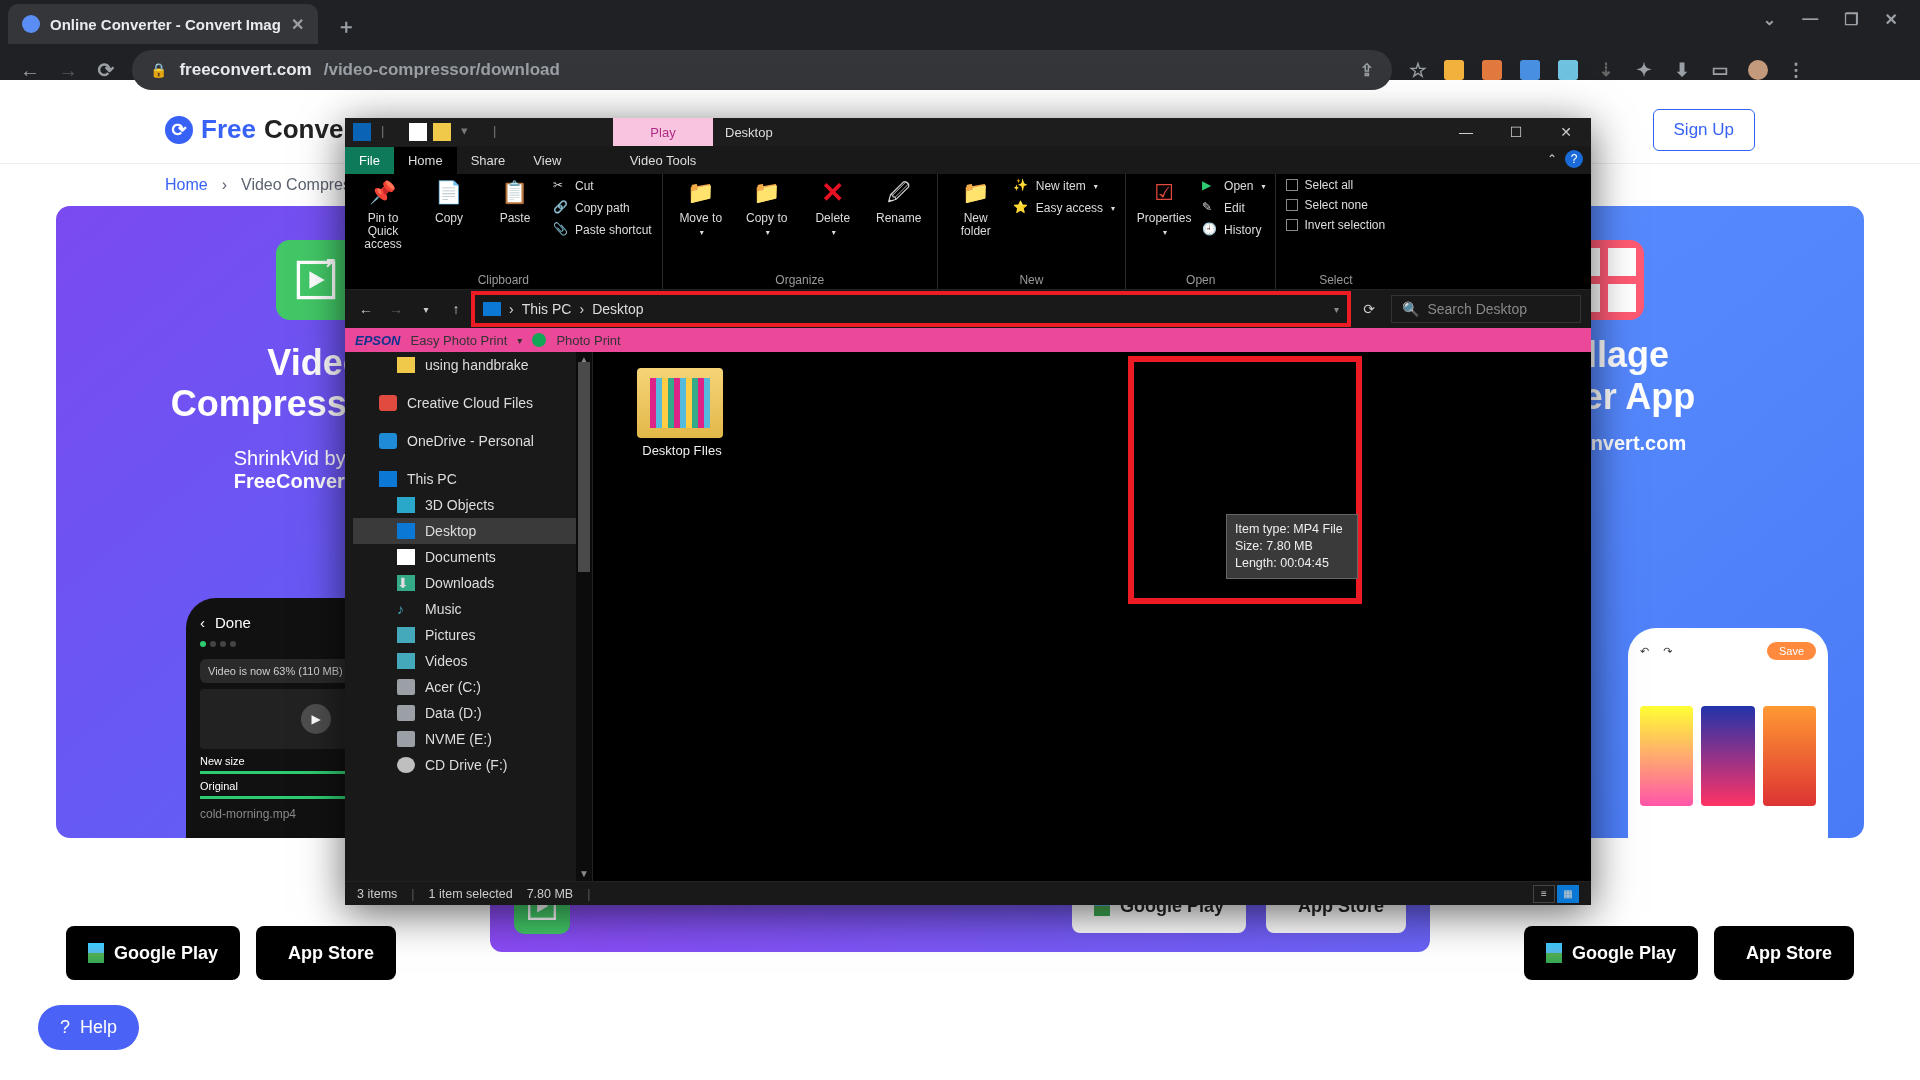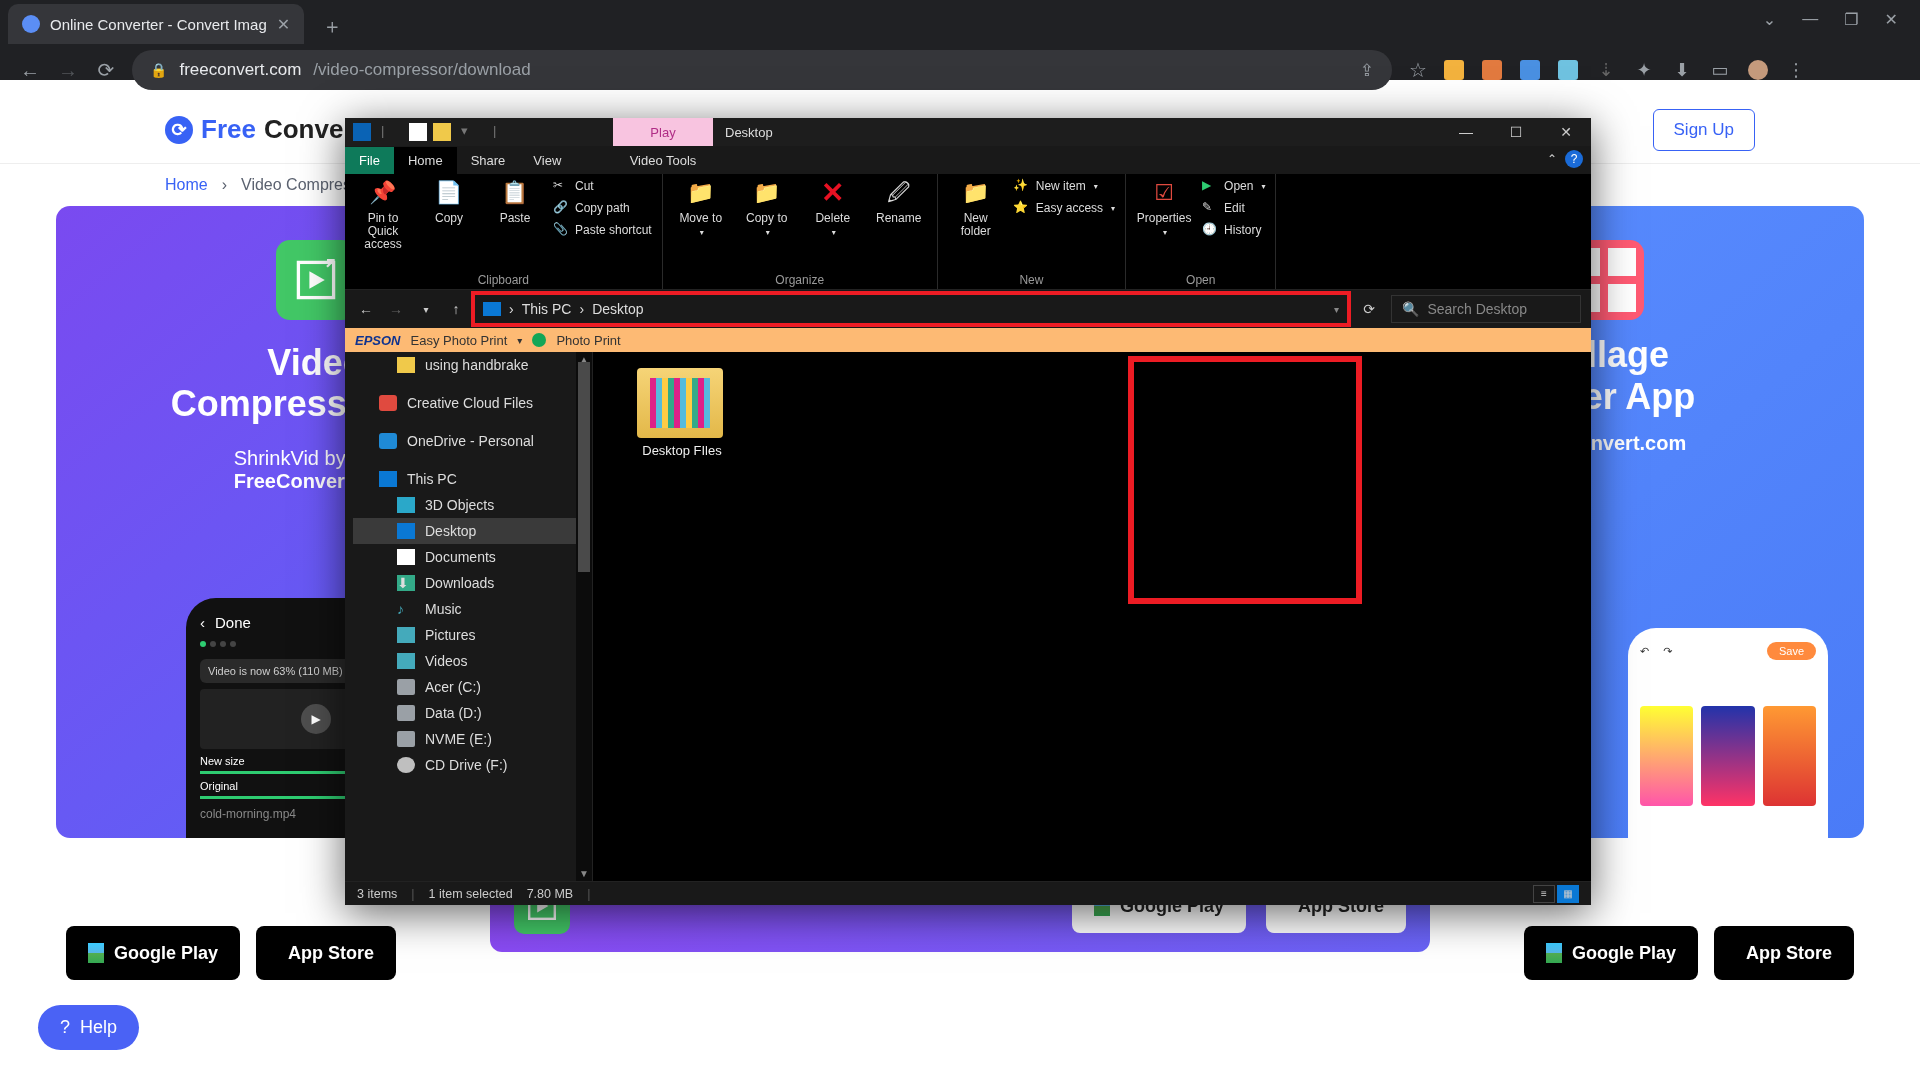--- a/index.html
+++ b/index.html
@@ -1,19 +1,19 @@
 <!DOCTYPE html>
 <html><head>
 <meta charset="utf-8">
 <style>
 * { margin: 0; padding: 0; box-sizing: border-box; font-family: "Segoe UI", Arial, sans-serif; }
 body { width: 1920px; height: 1080px; overflow: hidden; background: #fff; position: relative; }
 
 
-.browser-top { background: #202124; height: 80px; color: #e8eaed; }
+.browser-top { background: #202124; height: 80px; color: #e8eaed; font-weight: bold; }
 .tab-strip { height: 44px; display: flex; align-items: flex-end; padding-left: 8px; position: relative; }
 .tab { background: #35363a; height: 40px; border-radius: 10px 10px 0 0; display: flex; align-items: center; padding: 0 14px; gap: 10px; font-size: 15px; min-width: 280px; }
 .tab .favicon { width: 18px; height: 18px; border-radius: 50%; background: #5b8ef5; display:inline-block;}
 .tab .close { color:#9aa0a6; font-size:16px; margin-left:auto;}
 .new-tab { width:36px; height:36px; display:flex;align-items:center;justify-content:center;color:#9aa0a6;font-size:20px;margin-left:10px;cursor:pointer;}
 .win-ctrl-top { position:absolute; right:0; top:0; display:flex; gap:26px; padding: 10px 22px 0 0; color:#9aa0a6; font-size:16px;}
 .addr-row { height:52px; display:flex; align-items:center; padding: 0 18px; gap:14px;}
 .nav-icon { color:#9aa0a6; font-size:20px; width:24px; text-align:center;}
 .omni { flex:1; background:#35363a; height:40px; border-radius:20px; display:flex; align-items:center; padding:0 18px; gap:12px; color:#e8eaed; font-size:17px; max-width: 1260px;}
 .omni .lock{font-size:14px;color:#9aa0a6;}
@@ -115,21 +115,21 @@
 .dd-caret{font-size:8px;margin-left:2px;}
 .check{width:12px;height:12px;border:1px solid #888;display:inline-block;}
 
 .addrbar{height:38px;background:#191919;display:flex;align-items:center;padding:0 10px;gap:8px;font-size:14px;}
 .addrbar .navbtn{color:#ccc;width:22px;text-align:center;}
 .addrbar .addrbox{flex:1;height:28px;background:#191919;display:flex;align-items:center;padding:0 8px;gap:8px;outline:4px solid #ed1c24;}
 .addrbar .crumb-ic{width:18px;height:14px;background:#0a78d4;display:inline-block;}
 .addrbar .ref{width:28px;text-align:center;color:#ccc;}
 .addrbar .search{width:190px;height:28px;background:#191919;border:1px solid #333;display:flex;align-items:center;gap:8px;padding:0 10px;color:#888;}
 
-.epson{height:24px;background:#fdba74;color:#333;display:flex;align-items:center;padding:0 10px;gap:10px;font-size:13px;}
+.epson{height:24px;background:#ec4899;color:#333;display:flex;align-items:center;padding:0 10px;gap:10px;font-size:13px;}
 .epson .brand{color:#10338f;font-weight:800;font-style:italic;}
 .epson .dot{width:14px;height:14px;border-radius:50%;background:#13a657;display:inline-block;}
 
 .body-area{display:flex;height:calc(100% - 28px - 28px - 116px - 38px - 24px - 24px);}
 .navpane{width:248px;background:#191919;font-size:14px;overflow:hidden;position:relative;border-right:1px solid #222;}
 .nav-item{display:flex;align-items:center;gap:10px;padding:5px 10px 5px 26px;margin-left:8px;}
 .nav-item.indent{padding-left:44px;}
 .nav-item.sel{background:#3a3a3a;}
 .nav-item .ic{width:18px;height:16px;display:inline-block;}
 .fold{background:#f0c94a;}
@@ -466,20 +466,39 @@
             </div>
           <div>
               <span class="ic">🕘</span>
               <span>History</span>
             </div>
         </div>
       </div>
       <div class="glabel">Open</div>
     </div>
 
+    <div class="rgroup" style="border-right:none">
+      <div class="body">
+        <div class="small-list">
+          <div>
+              <span class="check"></span>
+              <span>Select all</span>
+            </div>
+          <div>
+              <span class="check"></span>
+              <span>Select none</span>
+            </div>
+          <div>
+              <span class="check"></span>
+              <span>Invert selection</span>
+            </div>
+        </div>
+      </div>
+      <div class="glabel">Select</div>
+    </div>
   </div>
 
   <div class="addrbar">
     <span class="navbtn">←</span>
     <span class="navbtn" style="opacity:.4">→</span>
     <span class="navbtn" style="font-size:10px">▾</span>
     <span class="navbtn">↑</span>
     <div class="addrbox">
       <span class="crumb-ic"></span>
       <span>›</span>
@@ -579,20 +598,25 @@
       <div class="items">
         <div class="item">
           <div class="folder-ic">
               <div class="stripes"></div>
             </div>
           <div class="lbl">Desktop FIles</div>
         </div>
       </div>
 
       <div class="video-item">
+        <div class="tooltip">
+          <div>Item type: MP4 File</div>
+          <div>Size: 7.80 MB</div>
+          <div>Length: 00:04:45</div>
+        </div>
       </div>
     </div>
   </div>
 
   <div class="statusbar">
     <span>3 items</span>
     <span class="sep">|</span>
     <span>1 item selected</span>
     <span>7.80 MB</span>
     <span class="sep">|</span>

